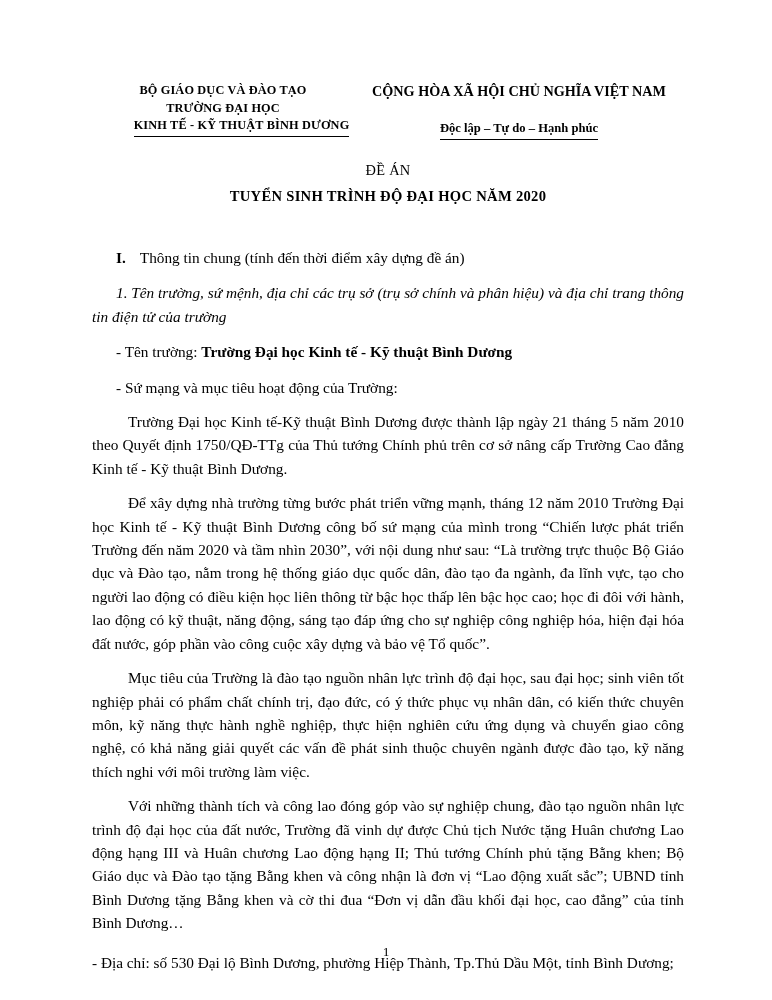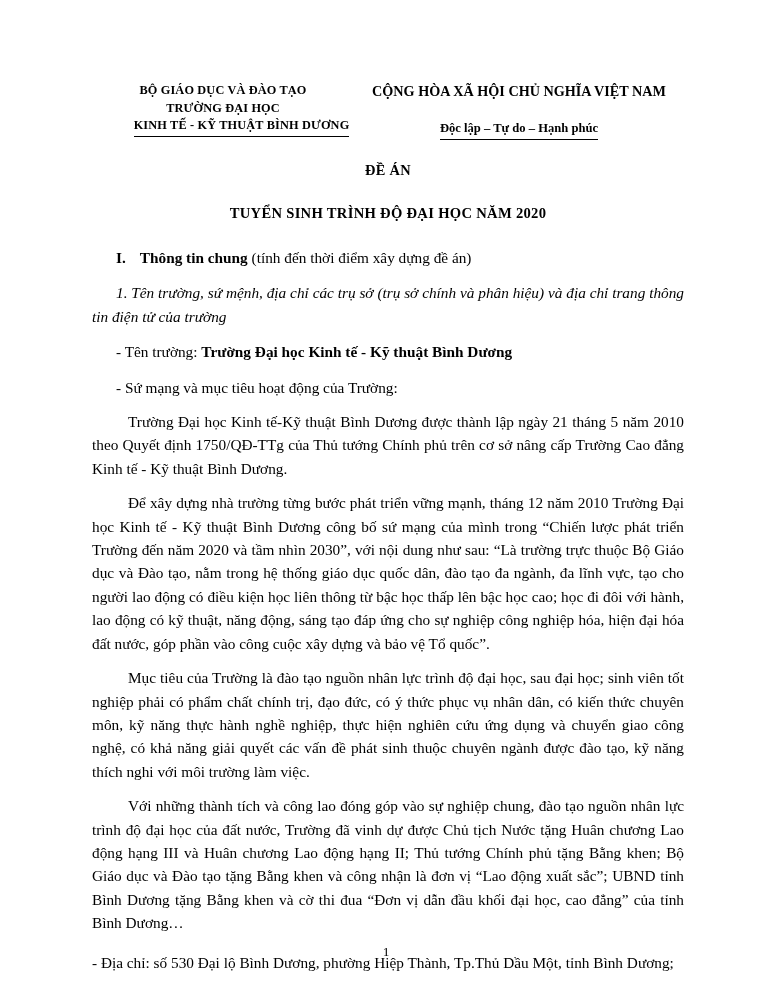--- a/index.html
+++ b/index.html
@@ -64,49 +64,49 @@
 
   
   .doc-title {
     position: absolute;
     left: 92px;
     top: 162px;
     width: 592px;
     text-align: center;
   }
   .doc-title .t1 {
-    font-weight: bold;
+    font-weight: normal;
     font-size: 14.4px;
     letter-spacing: 0.3px;
   }
   .doc-title .t2 {
     font-weight: bold;
     font-size: 14.6px;
     letter-spacing: 0.3px;
-    margin-top: 26px;
+    margin-top: 9px;
   }
 
   
   .body-block {
     position: absolute;
     left: 92px;
     top: 246px;
     width: 592px;
   }
   .sec-head {
     font-size: 15.3px;
     line-height: 23.4px;
     padding-left: 24px;
   }
   .sec-head .num {
     font-weight: bold;
     margin-right: 14px;
   }
   .sec-head .ttl {
-    font-weight: bold;
+    font-weight: normal;
   }
   .sub-head {
     font-style: italic;
     font-size: 15.3px;
     line-height: 23.4px;
     text-align: justify;
     text-indent: 24px;
     margin-top: 12px;
   }
   .dash-line {

